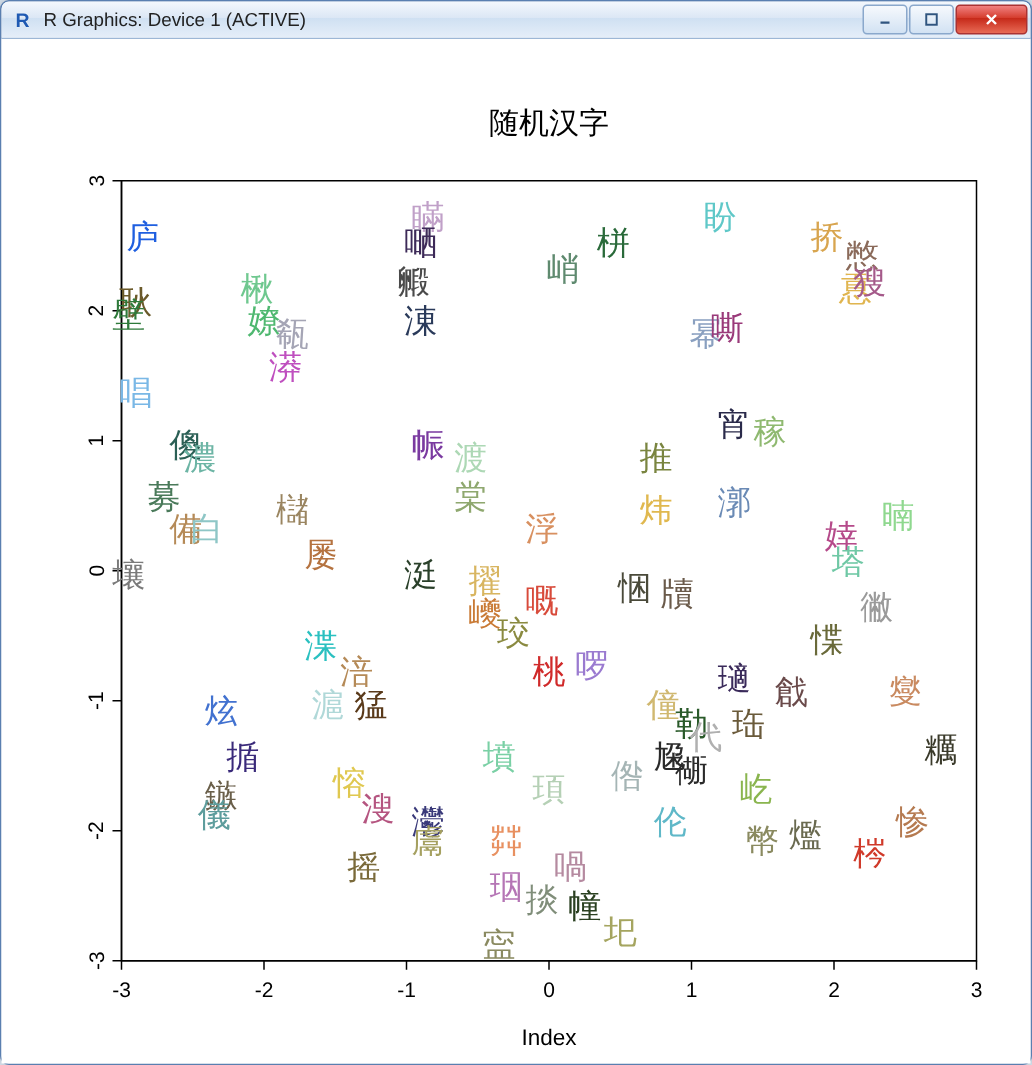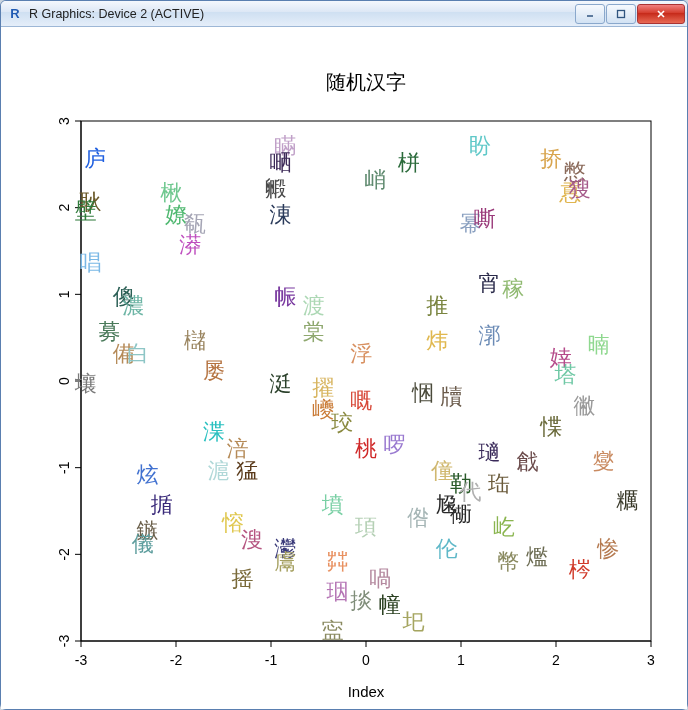--- a/index.html
+++ b/index.html
@@ -51,21 +51,21 @@
   .axis-title { font: 15px Arial; fill: #000; }
   .plot-title { font: 20px "Microsoft YaHei", SimSun, sans-serif; fill: #000; }
   .hz { font: 22px "Microsoft YaHei", SimHei, sans-serif; }
 </style>
 </head>
 <body>
 
 <div class="window">
   <div class="titlebar">
     <div class="app-icon">R</div>
-    <div class="title-text">R Graphics: Device 2 (ACTIVE)</div>
+    <div class="title-text">R Graphics: Device 1 (ACTIVE)</div>
     <div class="win-controls">
       <div class="win-btn">
         <svg width="10" height="10">
             <line x1="2" y1="7" x2="8" y2="7" stroke="#30557f" stroke-width="1.5"></line>
           </svg>
       </div>
       <div class="win-btn">
         <svg width="10" height="10">
             <rect x="1.5" y="1.5" width="7" height="7" fill="none" stroke="#30557f" stroke-width="1.3"></rect>
           </svg>

